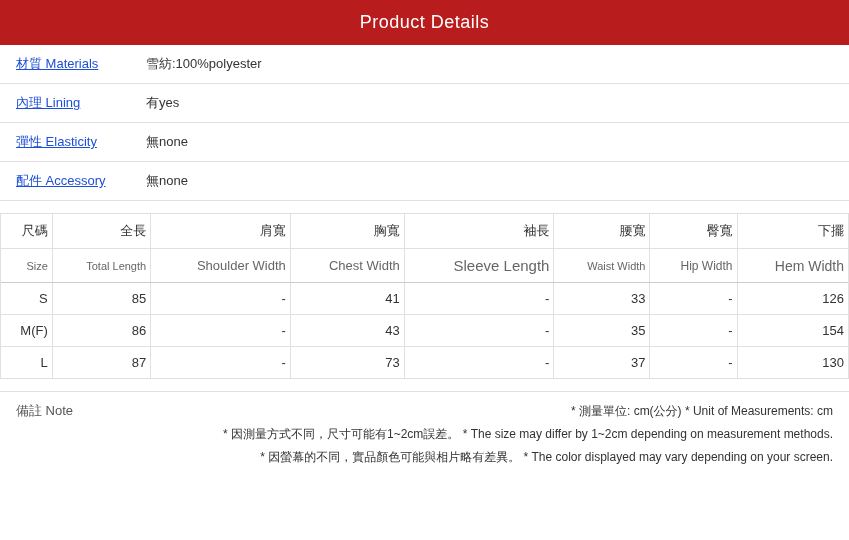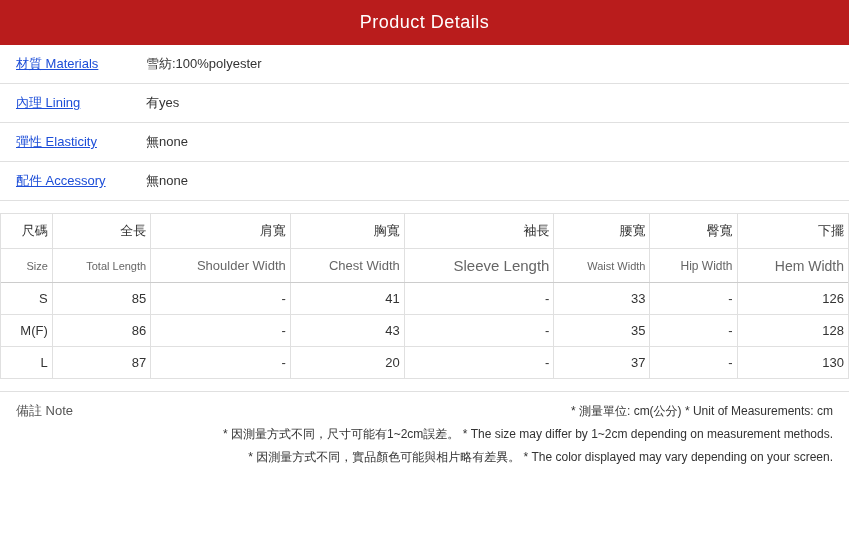--- a/index.html
+++ b/index.html
@@ -175,42 +175,42 @@
           <td>126</td>
         </tr>
         <tr>
           <td>M(F)</td>
           <td>86</td>
           <td>-</td>
           <td>43</td>
           <td>-</td>
           <td>35</td>
           <td>-</td>
-          <td>128</td>
+          <td>154</td>
         </tr>
         <tr>
           <td>L</td>
           <td>87</td>
           <td>-</td>
-          <td>20</td>
+          <td>73</td>
           <td>-</td>
           <td>37</td>
           <td>-</td>
           <td>130</td>
         </tr>
       </tbody>
   </table>
 </div>
 
 <div class="note-section">
   <table class="note-table">
     <tbody>
       <tr>
         <td class="note-label" id="note-label-cell">備註 Note</td>
         <td class="note-content" id="note-content-cell">
             <p>* 測量單位: cm(公分) * Unit of Measurements: cm</p>
             <p>* 因測量方式不同，尺寸可能有1~2cm誤差。 * The size may differ by 1~2cm depending on measurement methods.</p>
-            <p>* 因測量方式不同，實品顏色可能與相片略有差異。 * The color displayed may vary depending on your screen.</p>
+            <p>* 因螢幕的不同，實品顏色可能與相片略有差異。 * The color displayed may vary depending on your screen.</p>
           </td>
       </tr>
     </tbody>
   </table>
 </div>
 
 </body></html>

